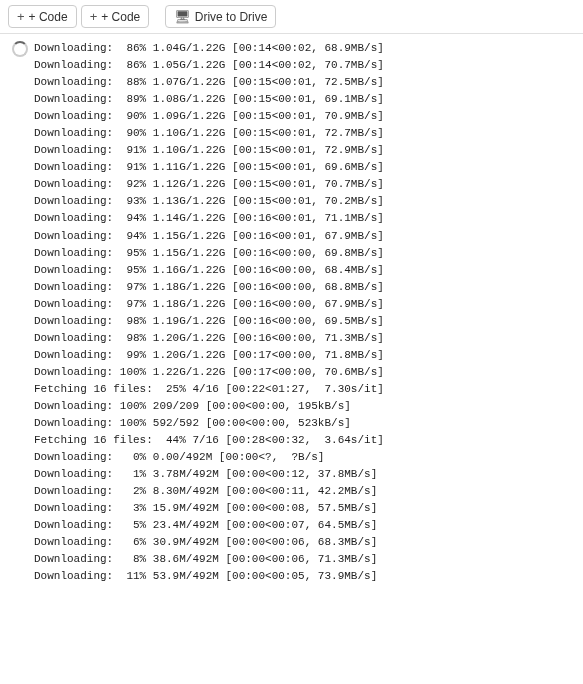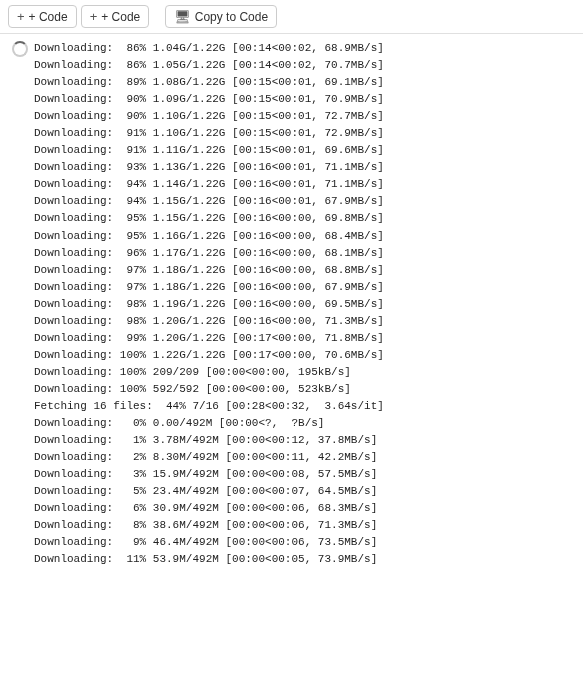--- a/index.html
+++ b/index.html
@@ -78,54 +78,55 @@
     <span class="toolbar-icon">+</span>
     <span>+ Code</span>
   </button>
   <button class="toolbar-btn">
     <span class="toolbar-icon">+</span>
     <span>+ Code</span>
   </button>
   <div class="toolbar-separator"></div>
   <button class="toolbar-btn">
     <span class="toolbar-icon">🖥</span>
-    <span>Copy to Code</span>
+    <span>Drive to Drive</span>
   </button>
 </div>
 
 <div class="output-area">
   <div class="spinner-row">
     <div class="spinner"></div>
     <div class="log-block" id="log-container">
         <div class="log-line">Downloading:  86% 1.04G/1.22G [00:14&lt;00:02, 68.9MB/s]</div>
         <div class="log-line">Downloading:  86% 1.05G/1.22G [00:14&lt;00:02, 70.7MB/s]</div>
+        <div class="log-line">Downloading:  88% 1.07G/1.22G [00:15&lt;00:01, 72.5MB/s]</div>
         <div class="log-line">Downloading:  89% 1.08G/1.22G [00:15&lt;00:01, 69.1MB/s]</div>
         <div class="log-line">Downloading:  90% 1.09G/1.22G [00:15&lt;00:01, 70.9MB/s]</div>
         <div class="log-line">Downloading:  90% 1.10G/1.22G [00:15&lt;00:01, 72.7MB/s]</div>
         <div class="log-line">Downloading:  91% 1.10G/1.22G [00:15&lt;00:01, 72.9MB/s]</div>
         <div class="log-line">Downloading:  91% 1.11G/1.22G [00:15&lt;00:01, 69.6MB/s]</div>
-        <div class="log-line">Downloading:  93% 1.13G/1.22G [00:16&lt;00:01, 71.1MB/s]</div>
+        <div class="log-line">Downloading:  92% 1.12G/1.22G [00:15&lt;00:01, 70.7MB/s]</div>
+        <div class="log-line">Downloading:  93% 1.13G/1.22G [00:15&lt;00:01, 70.2MB/s]</div>
         <div class="log-line">Downloading:  94% 1.14G/1.22G [00:16&lt;00:01, 71.1MB/s]</div>
         <div class="log-line">Downloading:  94% 1.15G/1.22G [00:16&lt;00:01, 67.9MB/s]</div>
         <div class="log-line">Downloading:  95% 1.15G/1.22G [00:16&lt;00:00, 69.8MB/s]</div>
         <div class="log-line">Downloading:  95% 1.16G/1.22G [00:16&lt;00:00, 68.4MB/s]</div>
-        <div class="log-line">Downloading:  96% 1.17G/1.22G [00:16&lt;00:00, 68.1MB/s]</div>
         <div class="log-line">Downloading:  97% 1.18G/1.22G [00:16&lt;00:00, 68.8MB/s]</div>
         <div class="log-line">Downloading:  97% 1.18G/1.22G [00:16&lt;00:00, 67.9MB/s]</div>
         <div class="log-line">Downloading:  98% 1.19G/1.22G [00:16&lt;00:00, 69.5MB/s]</div>
         <div class="log-line">Downloading:  98% 1.20G/1.22G [00:16&lt;00:00, 71.3MB/s]</div>
         <div class="log-line">Downloading:  99% 1.20G/1.22G [00:17&lt;00:00, 71.8MB/s]</div>
         <div class="log-line">Downloading: 100% 1.22G/1.22G [00:17&lt;00:00, 70.6MB/s]</div>
+        <div class="log-line">Fetching 16 files:  25% 4/16 [00:22&lt;01:27,  7.30s/it]</div>
         <div class="log-line">Downloading: 100% 209/209 [00:00&lt;00:00, 195kB/s]</div>
         <div class="log-line">Downloading: 100% 592/592 [00:00&lt;00:00, 523kB/s]</div>
         <div class="log-line">Fetching 16 files:  44% 7/16 [00:28&lt;00:32,  3.64s/it]</div>
         <div class="log-line">Downloading:   0% 0.00/492M [00:00&lt;?,  ?B/s]</div>
         <div class="log-line">Downloading:   1% 3.78M/492M [00:00&lt;00:12, 37.8MB/s]</div>
         <div class="log-line">Downloading:   2% 8.30M/492M [00:00&lt;00:11, 42.2MB/s]</div>
         <div class="log-line">Downloading:   3% 15.9M/492M [00:00&lt;00:08, 57.5MB/s]</div>
         <div class="log-line">Downloading:   5% 23.4M/492M [00:00&lt;00:07, 64.5MB/s]</div>
         <div class="log-line">Downloading:   6% 30.9M/492M [00:00&lt;00:06, 68.3MB/s]</div>
         <div class="log-line">Downloading:   8% 38.6M/492M [00:00&lt;00:06, 71.3MB/s]</div>
-        <div class="log-line">Downloading:   9% 46.4M/492M [00:00&lt;00:06, 73.5MB/s]</div>
         <div class="log-line">Downloading:  11% 53.9M/492M [00:00&lt;00:05, 73.9MB/s]</div>
       </div>
   </div>
 </div>
 
 </body></html>

